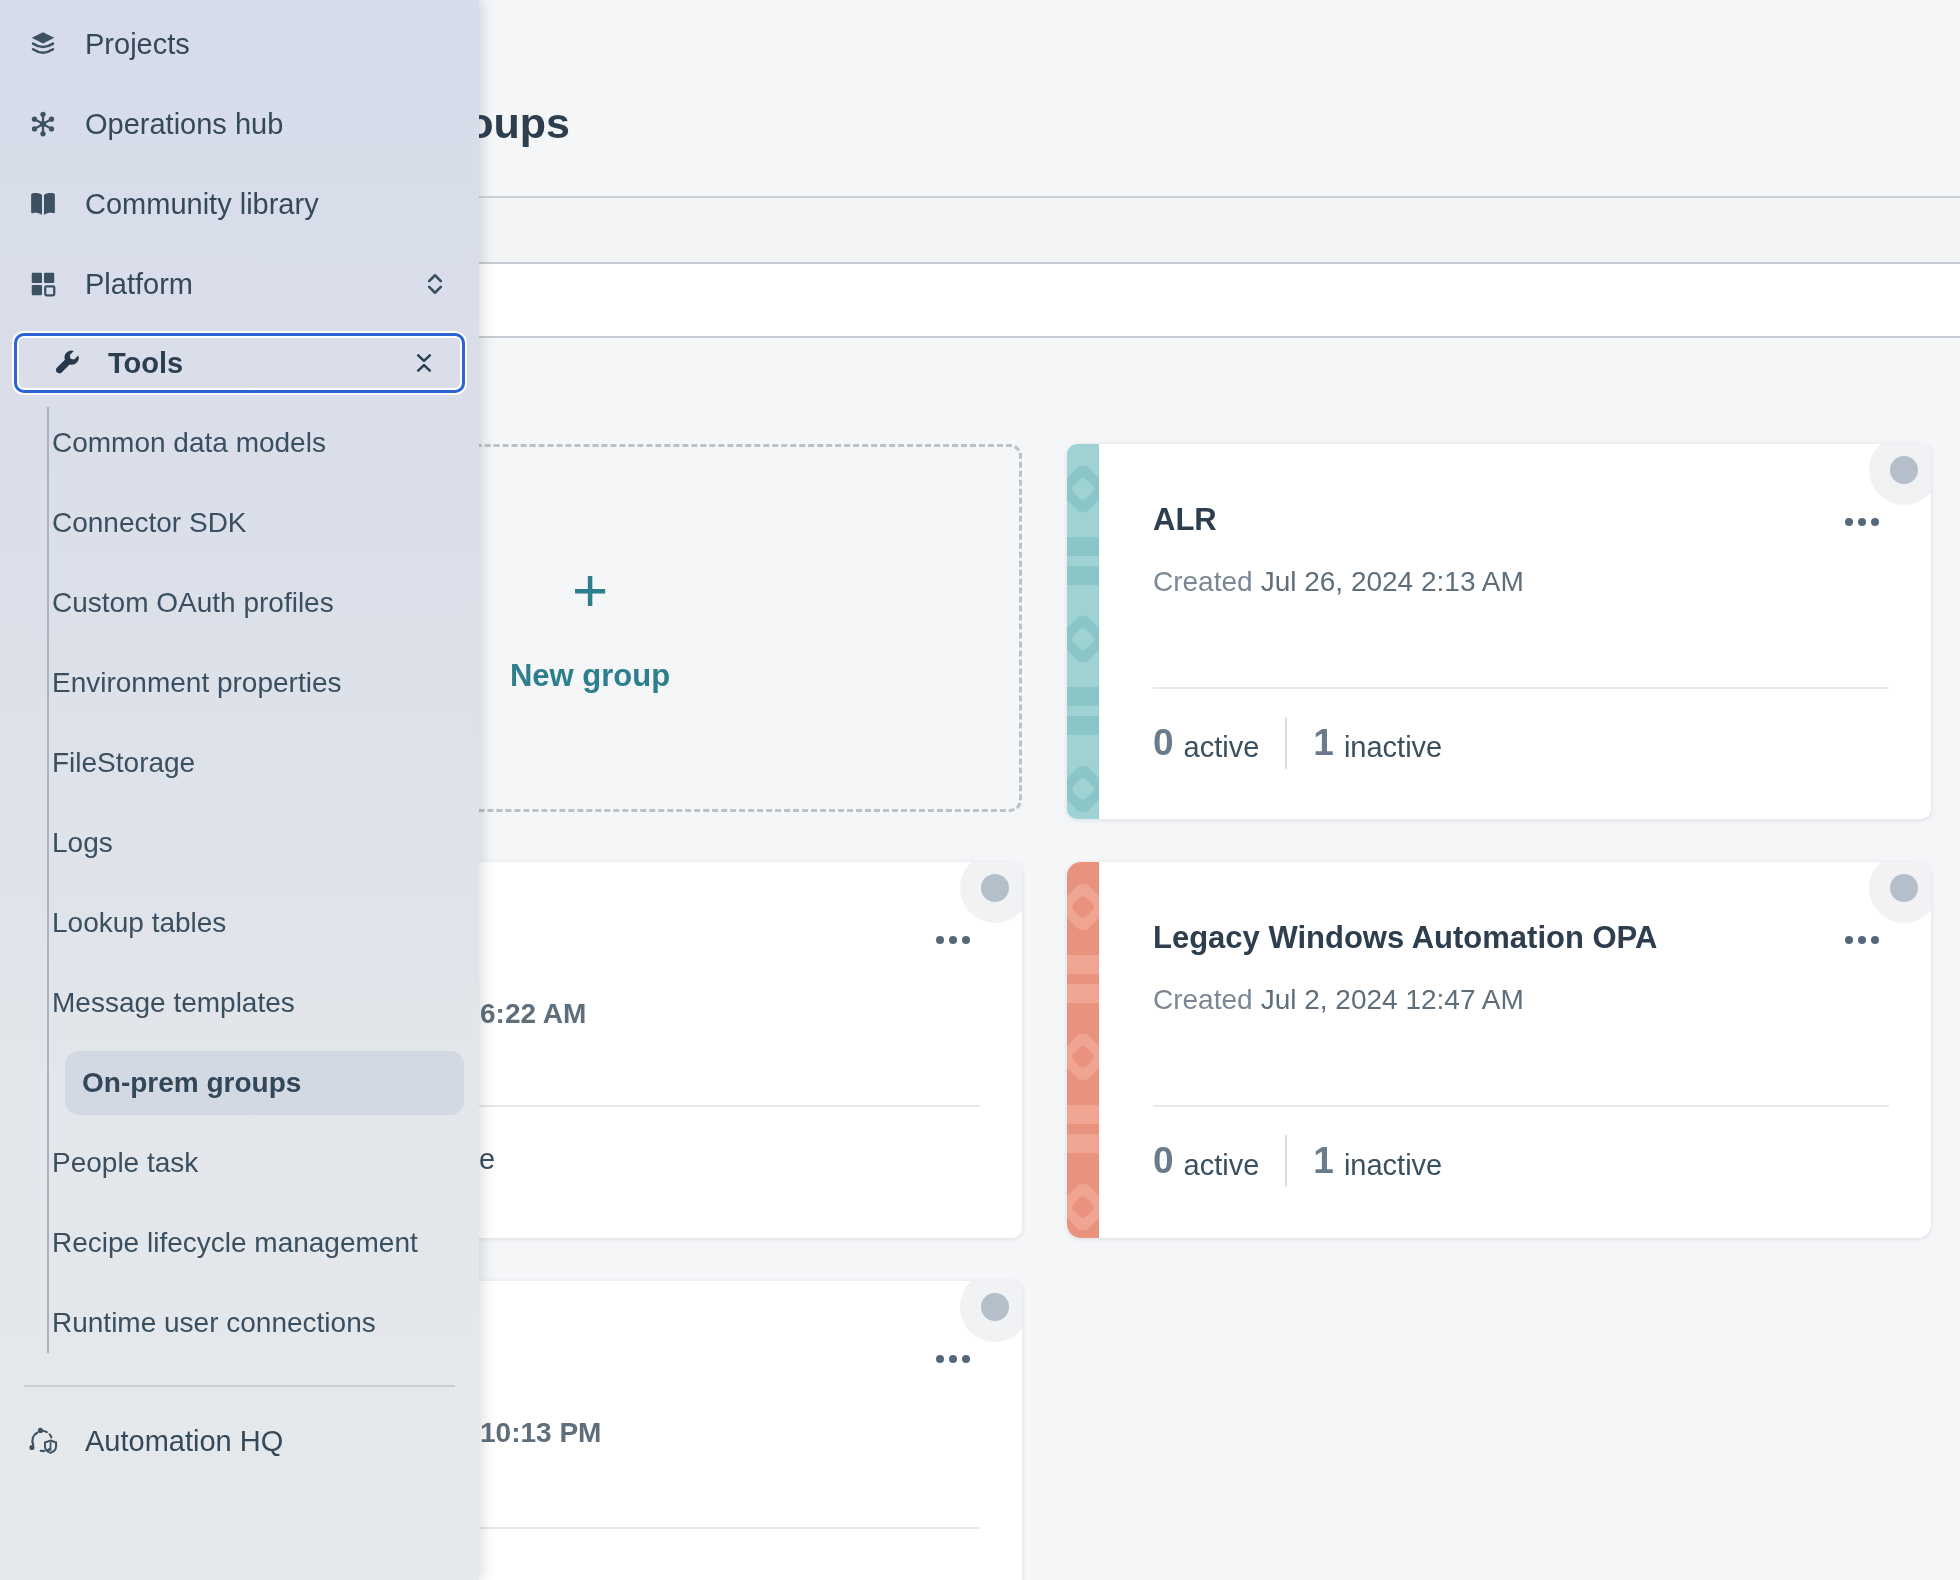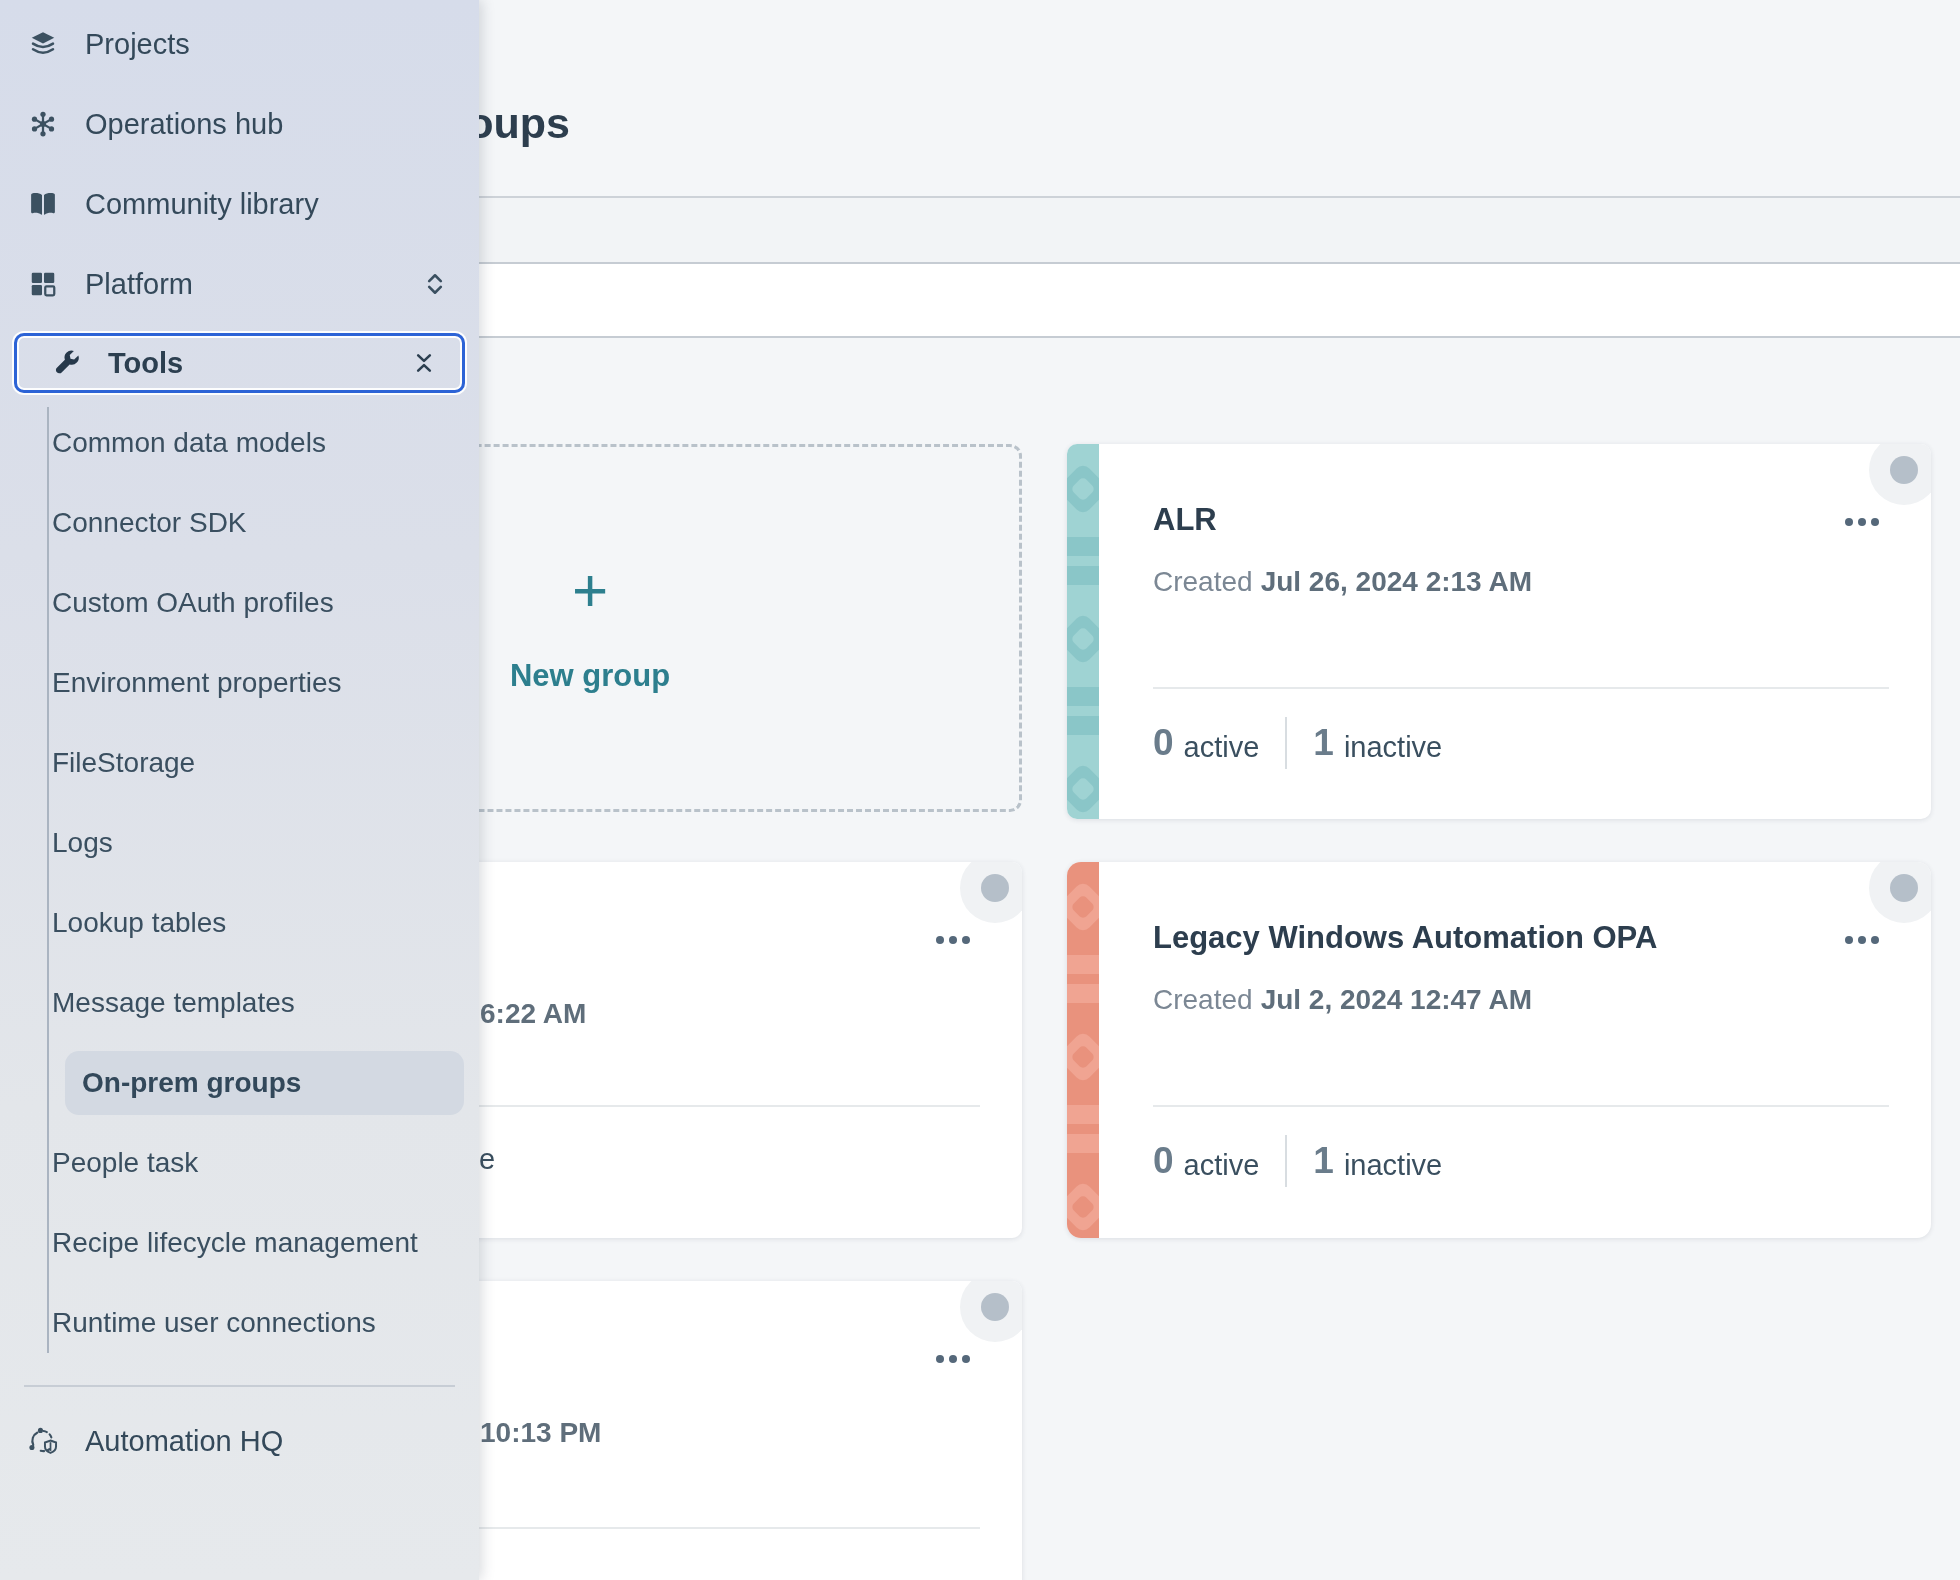--- a/index.html
+++ b/index.html
@@ -27,21 +27,21 @@
   .newgroup-label{font-size:31px;font-weight:700;color:#2d7f8e;margin-top:26px;}
 
   .strip{position:absolute;left:0;top:0;}
   .corner{position:absolute;top:-9px;right:-8px;width:70px;height:70px;border-radius:50%;
           background:#f0f2f4;display:flex;align-items:center;justify-content:center;}
   .corner .dot{width:28px;height:28px;border-radius:50%;background:#b5bfc9;}
   .kebab{position:absolute;top:74px;right:52px;display:flex;gap:5px;cursor:pointer;}
   .kebab i{width:8px;height:8px;border-radius:50%;background:#55687a;}
   .card-title{position:absolute;left:86px;top:58px;font-size:31px;font-weight:700;color:#2d3e4e;white-space:nowrap;}
   .created{position:absolute;left:86px;top:122px;font-size:28px;color:#7b8794;white-space:nowrap;}
-  .created b{font-weight:700;color:#5f6e7b;margin-left:8px;text-align:center;}
+  .created b{font-weight:400;color:#5f6e7b;margin-left:8px;text-align:center;}
   .card-divider{position:absolute;left:86px;right:42px;top:243px;border-top:2px solid #e6e9eb;}
   #card-p3 .card-divider{top:246px;}
   .stats{position:absolute;left:86px;top:270px;height:58px;display:flex;align-items:center;}
   .stat-num{font-size:37px;font-weight:700;color:#6a7c8b;}
   .stat-lbl{font-size:29px;color:#3a4f5f;margin-left:10px;margin-top:8px;}
   .stat-sep{width:2px;height:52px;background:#d8dde1;margin:0 26px;}
   .frag-time{position:absolute;left:322px;top:136px;font-size:28px;font-weight:700;color:#5f6e7b;white-space:nowrap;}
   .frag-stat{position:absolute;left:321px;top:281px;font-size:29px;color:#3a4f5f;}
 
   

